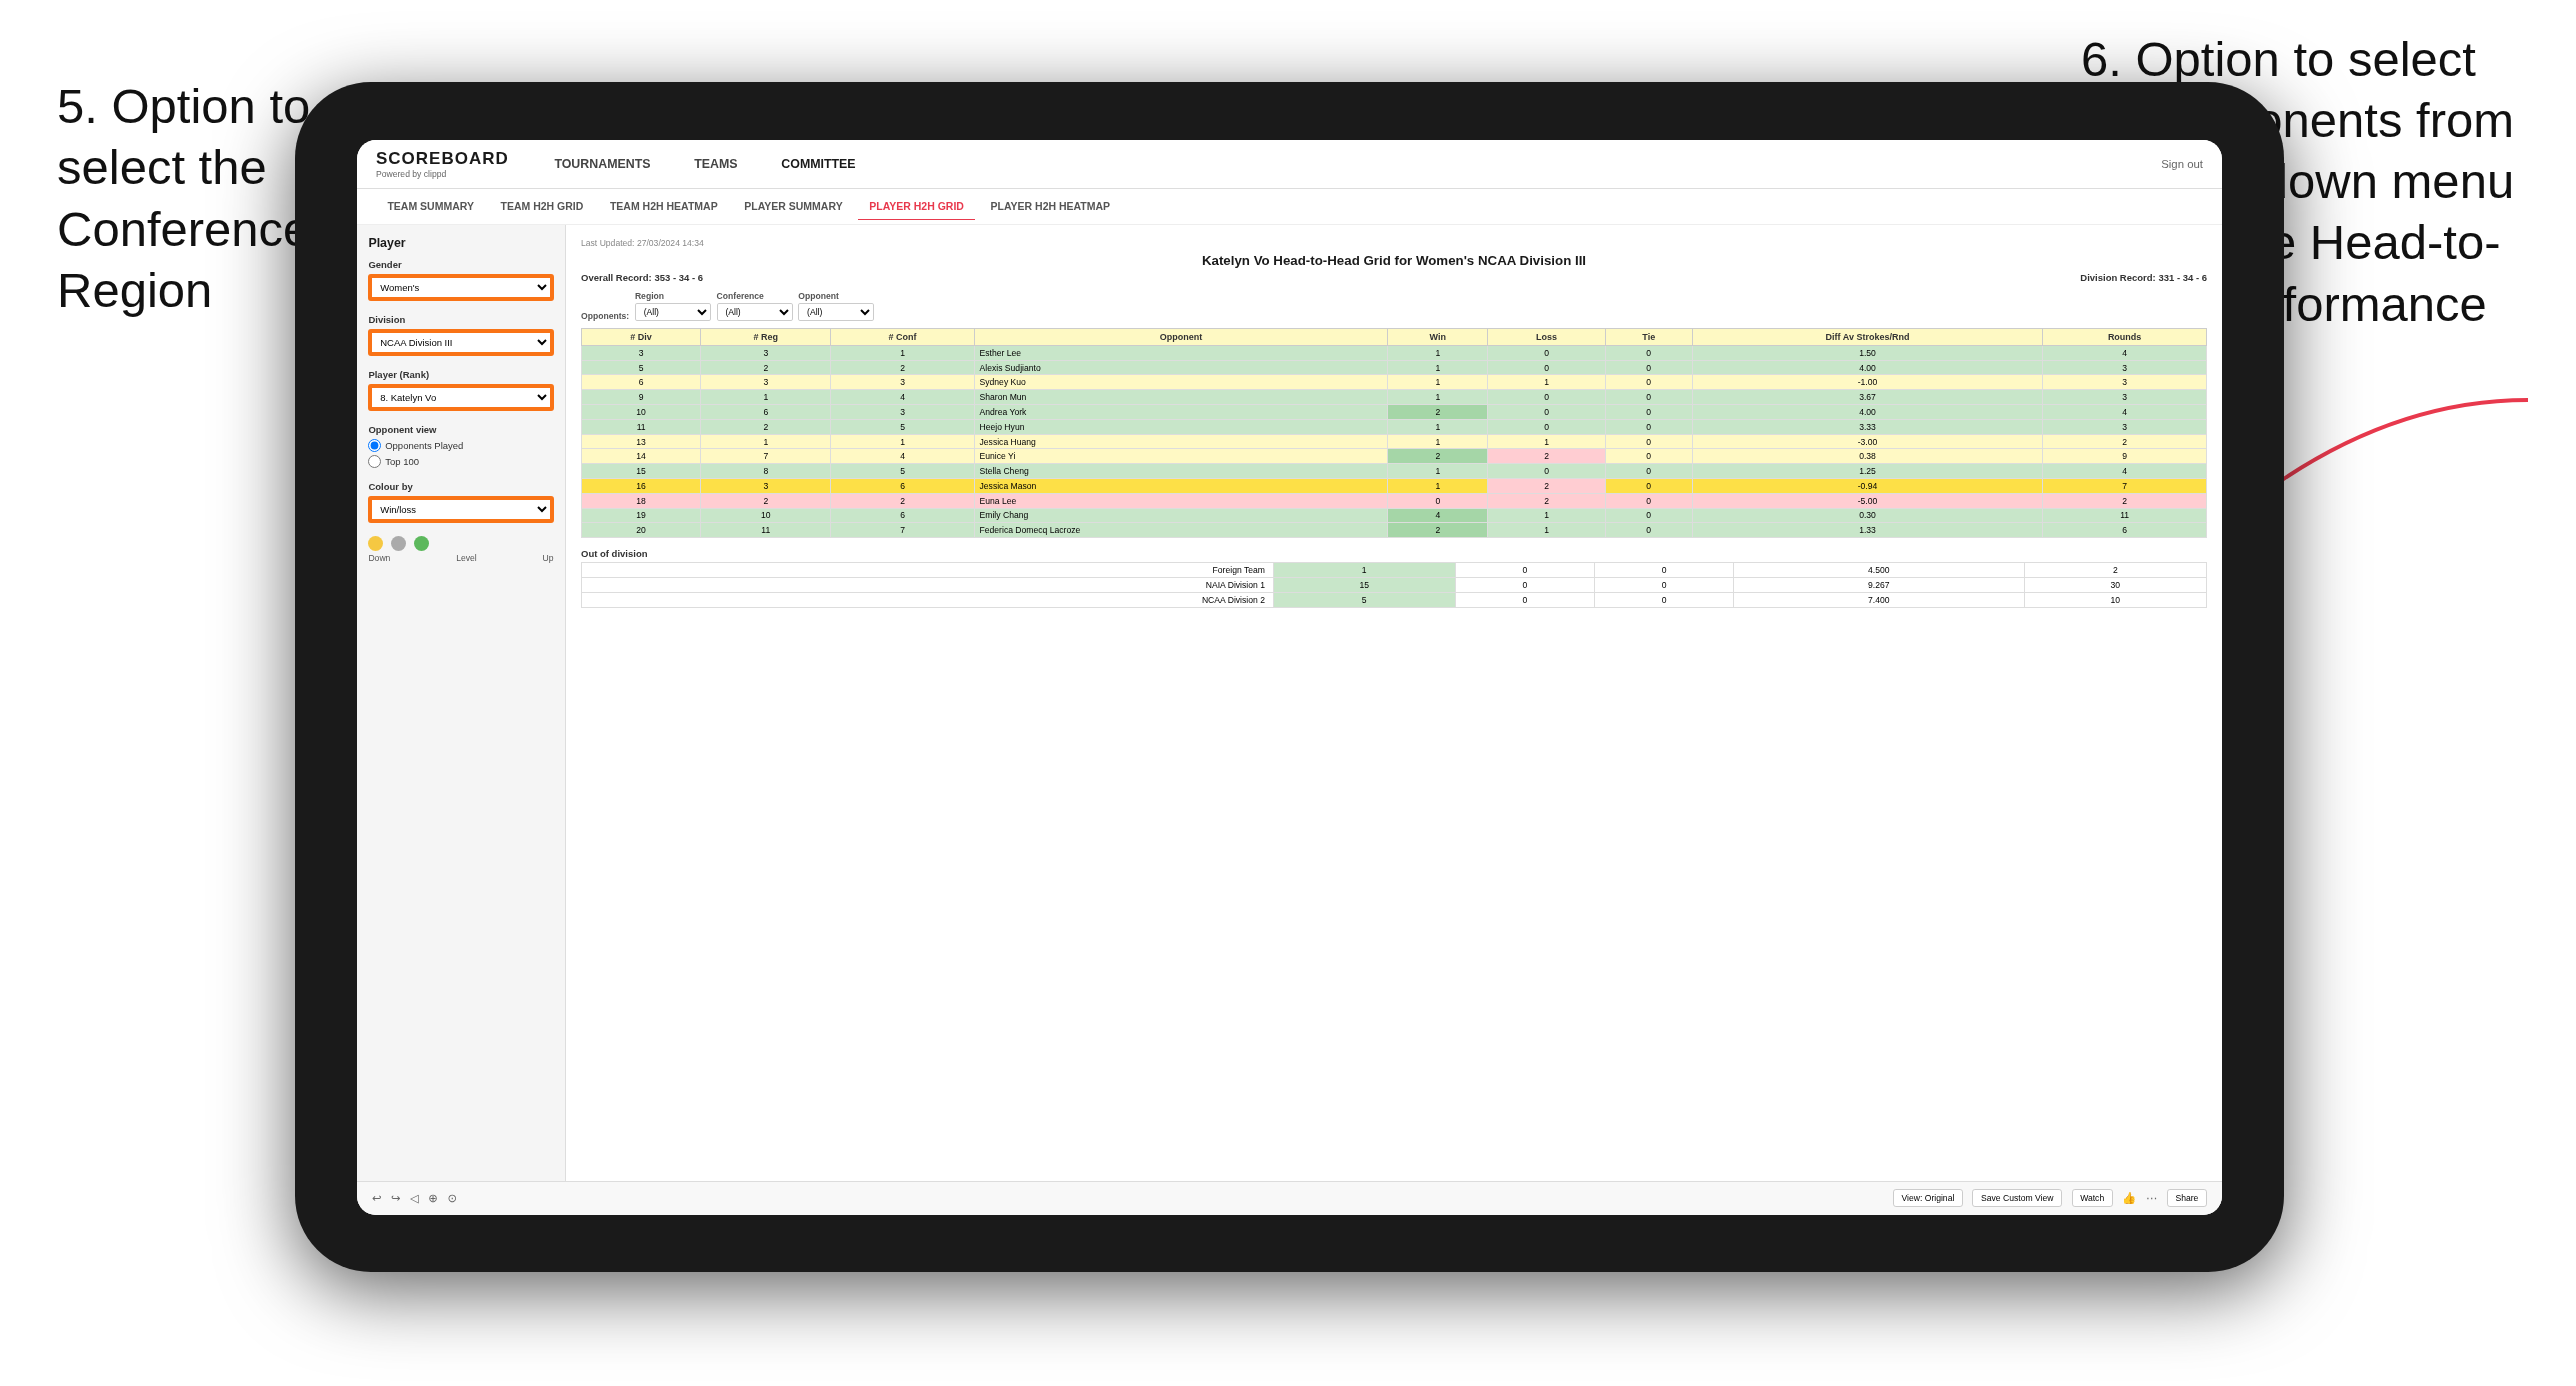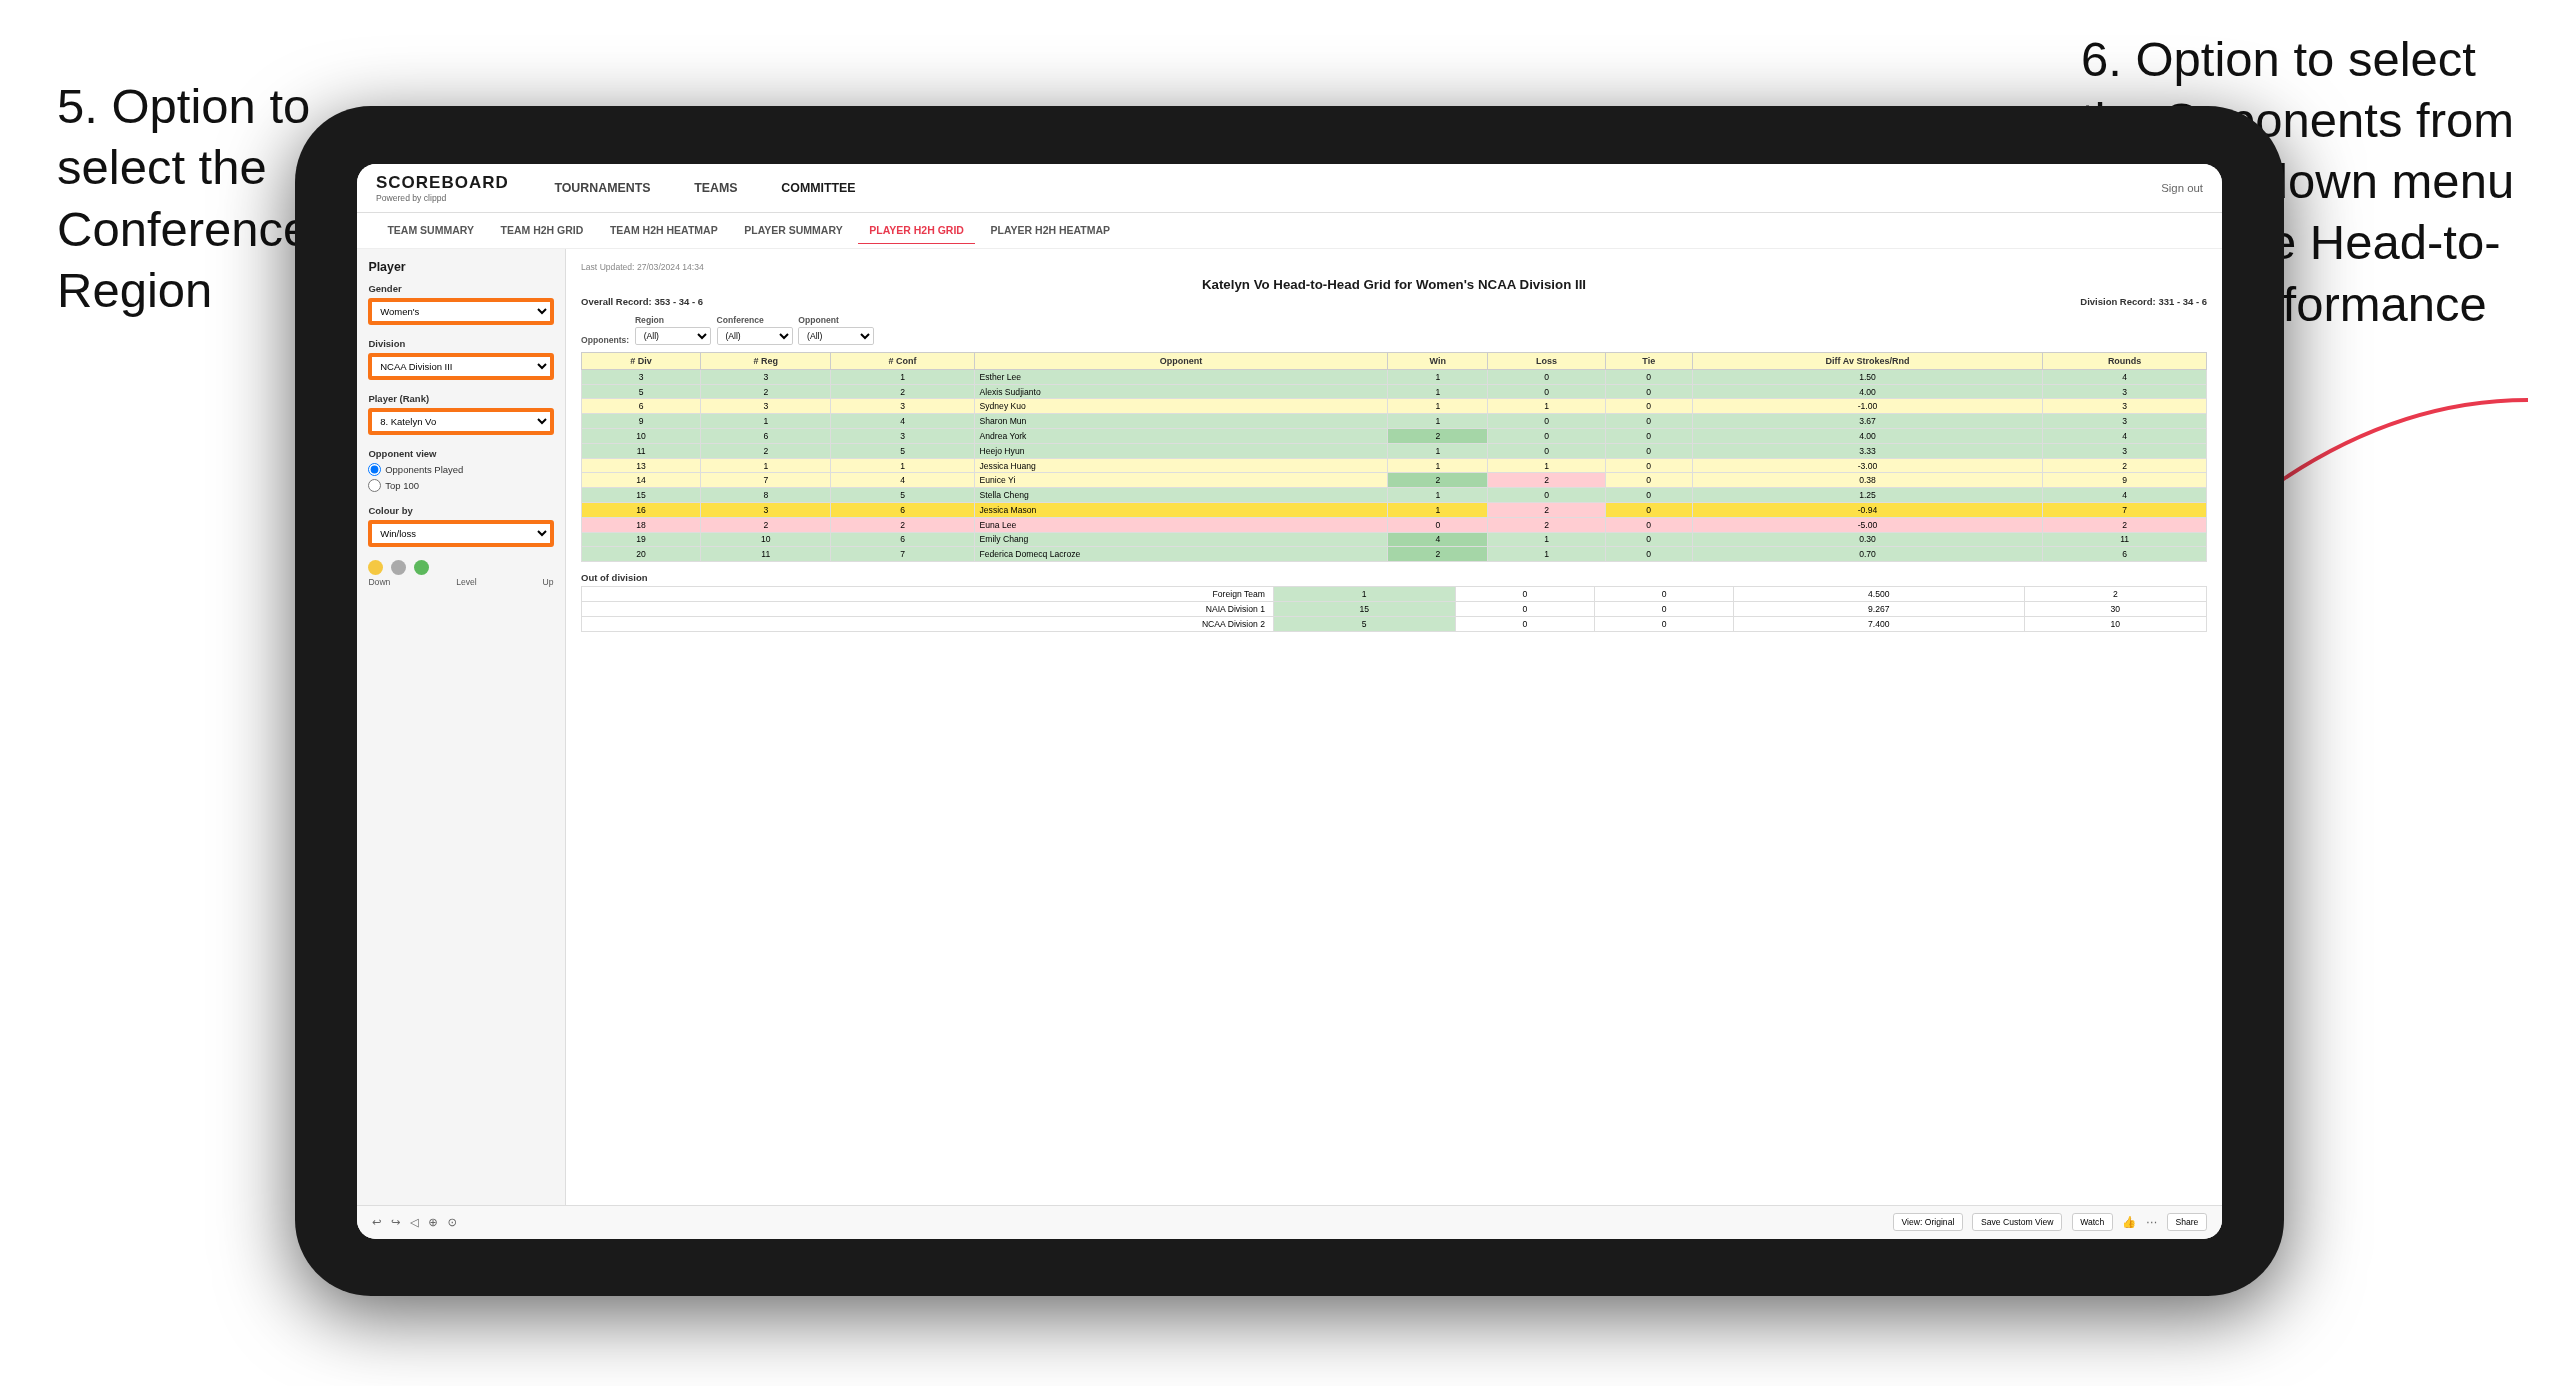--- a/index.html
+++ b/index.html
@@ -34,21 +34,21 @@
     
     .arrow-svg {
       position: absolute;
       pointer-events: none;
     }
 
     
     .tablet-frame {
       position: absolute;
       left: 295px;
-      top: 106px;
+      top: 82px;
       width: 1989px;
       height: 1190px;
       background: #1a1a1a;
       border-radius: 76px;
       box-shadow: 0 19px 76px rgba(0,0,0,0.6);
       display: flex;
       align-items: center;
       justify-content: center;
     }
     .tablet-screen {
@@ -588,21 +588,21 @@
                 <td>11</td>
               </tr>
               <tr style="background: rgb(200, 230, 201);">
                 <td>20</td>
                 <td>11</td>
                 <td>7</td>
                 <td class="td-left">Federica Domecq Lacroze</td>
                 <td style="background: rgb(165, 214, 167);">2</td>
                 <td>1</td>
                 <td>0</td>
-                <td>0.70</td>
+                <td>1.33</td>
                 <td>6</td>
               </tr>
             </tbody>
         </table>
 
         <div class="section-label">Out of division</div>
         <table class="out-table">
           <tbody id="out-table-body">
           <tr>
                 <td class="td-right-label">Foreign Team</td>

